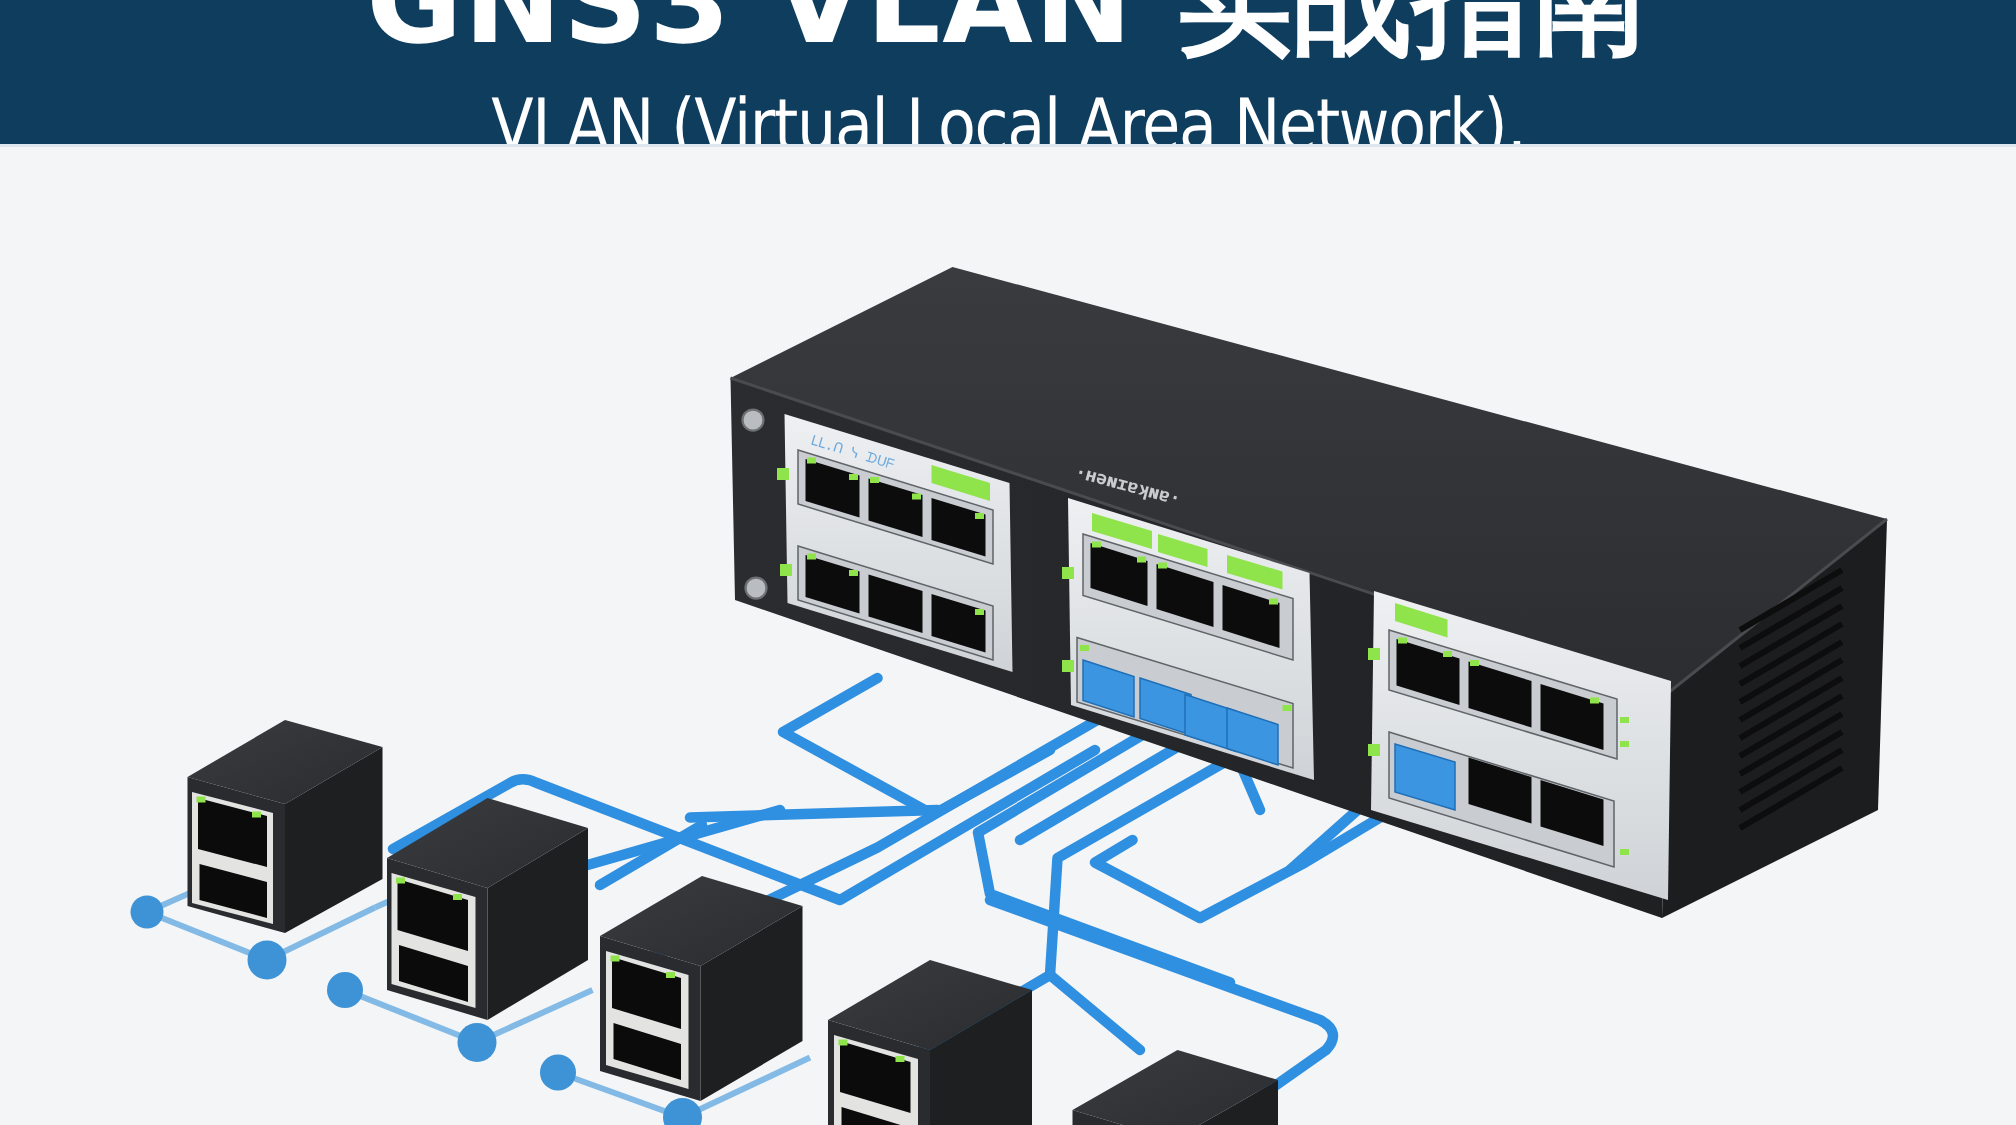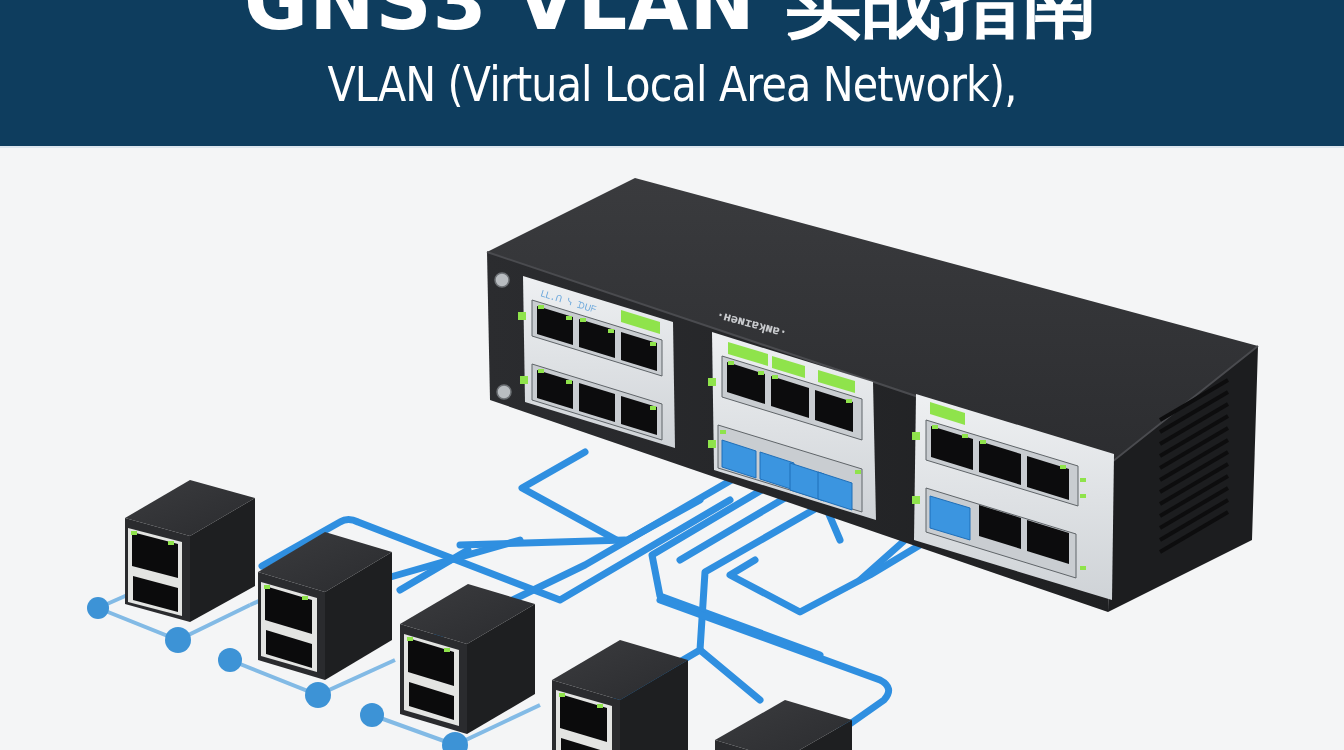--- a/index.html
+++ b/index.html
@@ -1,20 +1,20 @@
 <!DOCTYPE html>
 <html><head>
   <meta charset="utf-8">
   <style>
     * { box-sizing: border-box; margin: 0; padding: 0; }
     html, body { width: 1344px; height: 750px; overflow: hidden; background: #f4f5f6; }
     body { position: relative; font-family: "DejaVu Sans", "Liberation Sans", sans-serif; }
 
     .header {
-      position: absolute; left: 0; top: 0; width: 1344px; height: 148px;
+      position: absolute; left: 0; top: 0; width: 1344px; height: 98px;
       background: #0e3d5e; overflow: hidden;
       border-bottom: 2px solid #dde6ee;
       padding-left: 14px;
     }
     .title {
       position: absolute; left: 0; width: 100%; top: -38px;
       text-align: center; color: #ffffff;
       font-family: "DejaVu Sans", sans-serif; font-weight: bold;
       font-size: 78px; line-height: 80px; letter-spacing: 1px;
       white-space: nowrap;

